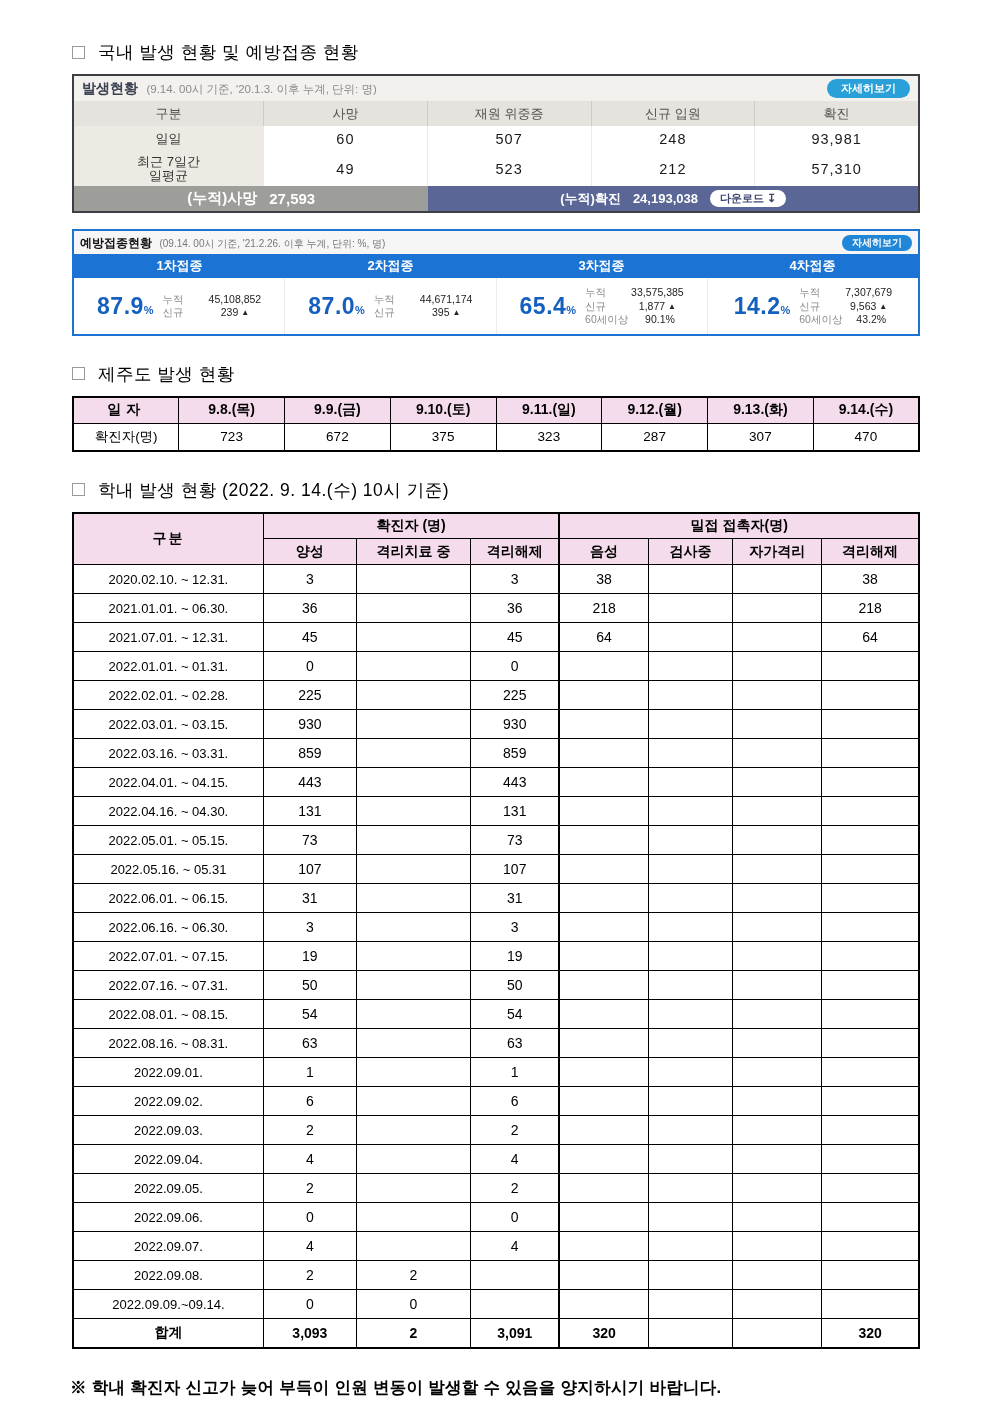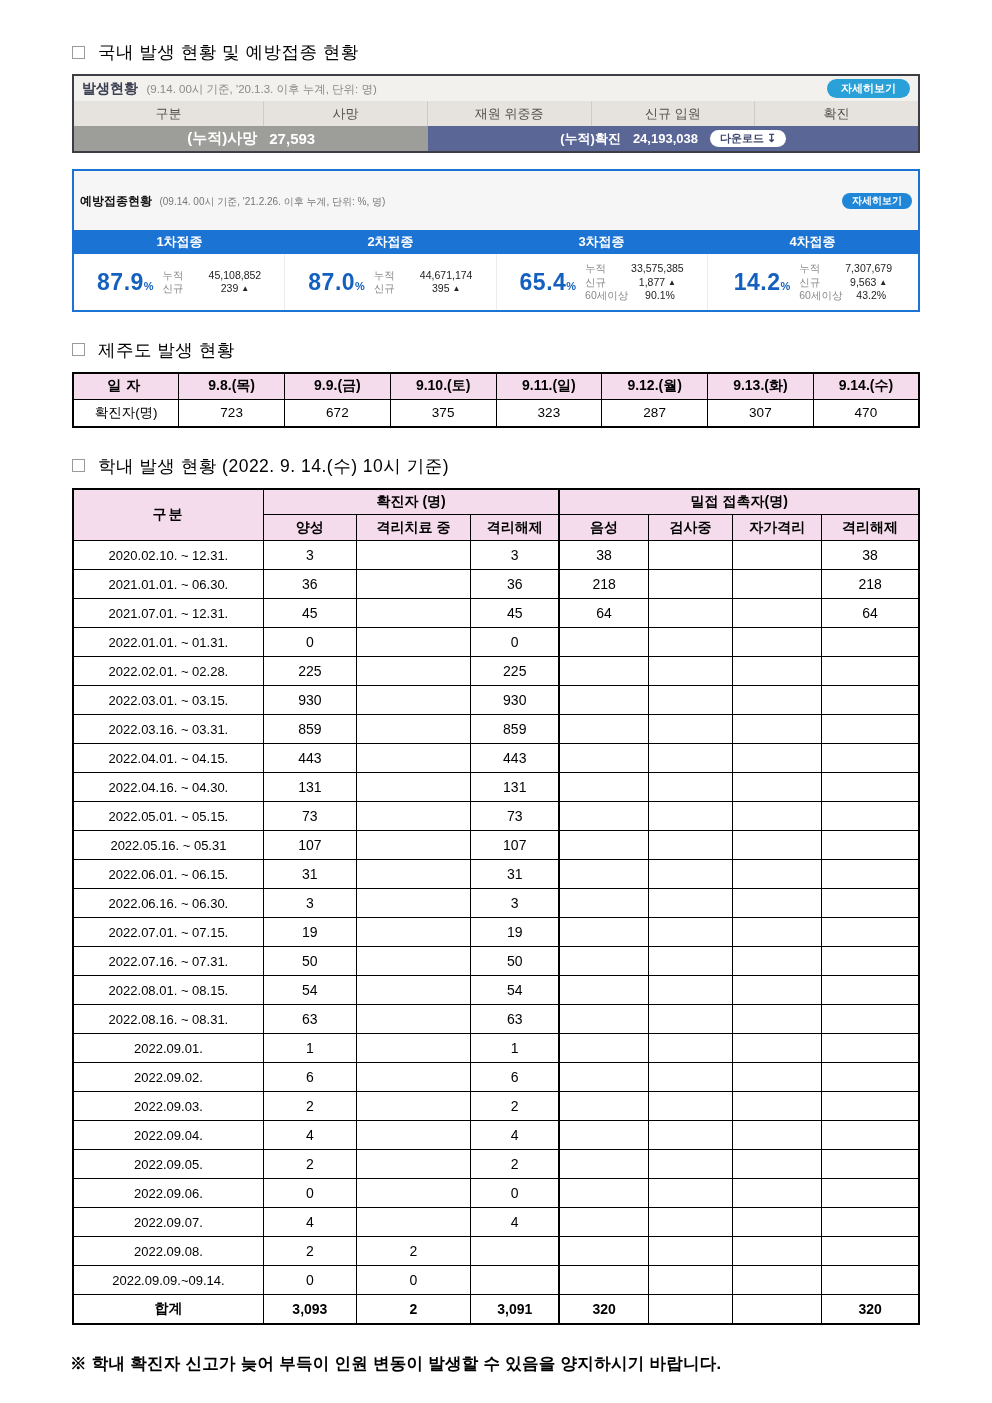--- a/index.html
+++ b/index.html
@@ -48,21 +48,21 @@
     align-items: center; justify-content: center; font-weight: bold; font-size: 15px; gap: 12px; }
   .occ-footer-right { flex: 1; background: #5a6796; color: #fff; display: flex;
     align-items: center; justify-content: center; font-weight: bold; font-size: 13px; gap: 12px; }
   .pill-white { background: #fff; color: #3e466f; border: none; border-radius: 10px;
     font-size: 11px; font-weight: bold; padding: 1px 10px; cursor: pointer;
     font-family: "Liberation Sans", sans-serif; }
 
   
   .vac { border: 2px solid #1b74d4; margin-bottom: 22px; }
   .vac-titlebar { display: flex; justify-content: space-between; align-items: center;
-    background: #f6f6f6; padding: 20px 6px; }
+    background: #f6f6f6; padding: 2px 6px; }
   .vac-title { font-weight: bold; font-size: 12px; color: #111; }
   .vac-subtitle { font-size: 10px; color: #777; margin-left: 3px; }
   .vac-band { display: flex; background: #1b74d4; }
   .vac-band-cell { flex: 1; color: #fff; text-align: center; font-size: 13px;
     font-weight: bold; padding: 3px 0; }
   .vac-body { display: flex; background: #fff; }
   .vac-col { flex: 1; display: flex; align-items: center; justify-content: center;
     gap: 9px; padding: 8px 0 7px 0; border-left: 1px solid #ececec; }
   .vac-col.first { border-left: none; }
   .pct-num { color: #1460bf; font-weight: bold; font-size: 23px; letter-spacing: 0.5px; }
@@ -112,20 +112,41 @@
         <span class="occ-subtitle">(9.14. 00시 기준, '20.1.3. 이후 누계, 단위: 명)</span>
       </div>
       <button class="pill-blue">자세히보기</button>
     </div>
     <div class="occ-header-row">
         <div class="occ-cell occ-hcell wide">구분</div>
         <div class="occ-cell occ-hcell">사망</div>
         <div class="occ-cell occ-hcell">재원 위중증</div>
         <div class="occ-cell occ-hcell">신규 입원</div>
         <div class="occ-cell occ-hcell">확진</div>
+      </div>
+    <div>
+        <div class="occ-row">
+          <div class="occ-cell occ-label wide">
+            <div>일일</div>
+          </div>
+          <div class="occ-cell occ-val">60</div>
+          <div class="occ-cell occ-val">507</div>
+          <div class="occ-cell occ-val">248</div>
+          <div class="occ-cell occ-val">93,981</div>
+        </div>
+        <div class="occ-row">
+          <div class="occ-cell occ-label wide">
+            <div>최근 7일간</div>
+            <div>일평균</div>
+          </div>
+          <div class="occ-cell occ-val">49</div>
+          <div class="occ-cell occ-val">523</div>
+          <div class="occ-cell occ-val">212</div>
+          <div class="occ-cell occ-val">57,310</div>
+        </div>
       </div>
     <div class="occ-footer">
       <div class="occ-footer-left">
         <span>(누적)사망</span>
         <span>27,593</span>
       </div>
       <div class="occ-footer-right">
         <span>(누적)확진</span>
         <span>24,193,038</span>
         <button class="pill-white"><span>다운로드</span> <span>↧</span></button>

